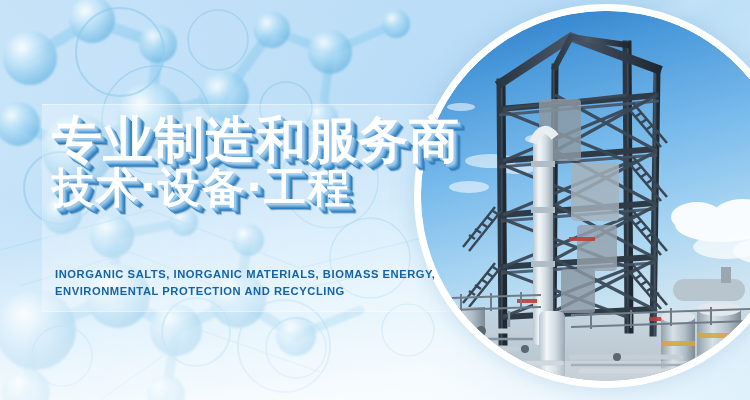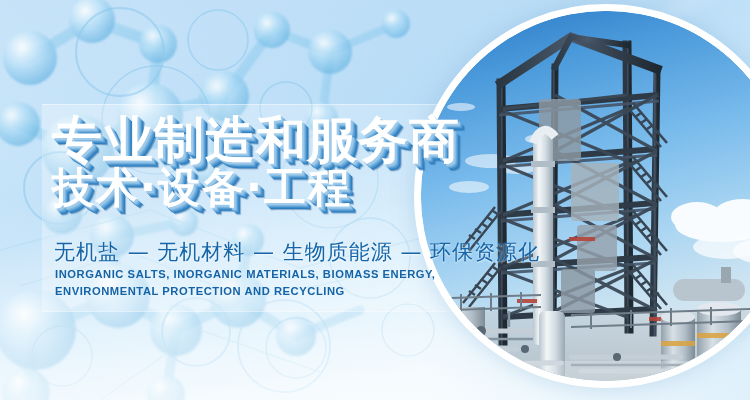--- a/index.html
+++ b/index.html
@@ -418,16 +418,15 @@
         <rect x="0" y="350" width="384" height="34" fill="#e8eef3" opacity=".30"></rect>
       </svg>
     </div>
   </div>
 
   <div class="headline">
     <div class="h-line h2">专业制造和服务商</div>
     <div class="h-line h1">技术·设备·工程</div>
   </div>
 
-  <div class="sub-cn">无机盐 —  无机材料 — 生物质能源 — 环保资源化</div>
   <div class="sub-en">INORGANIC SALTS, INORGANIC MATERIALS, BIOMASS ENERGY, ENVIRONMENTAL PROTECTION AND RECYCLING</div>
 
 </div>
 
 </body></html>

